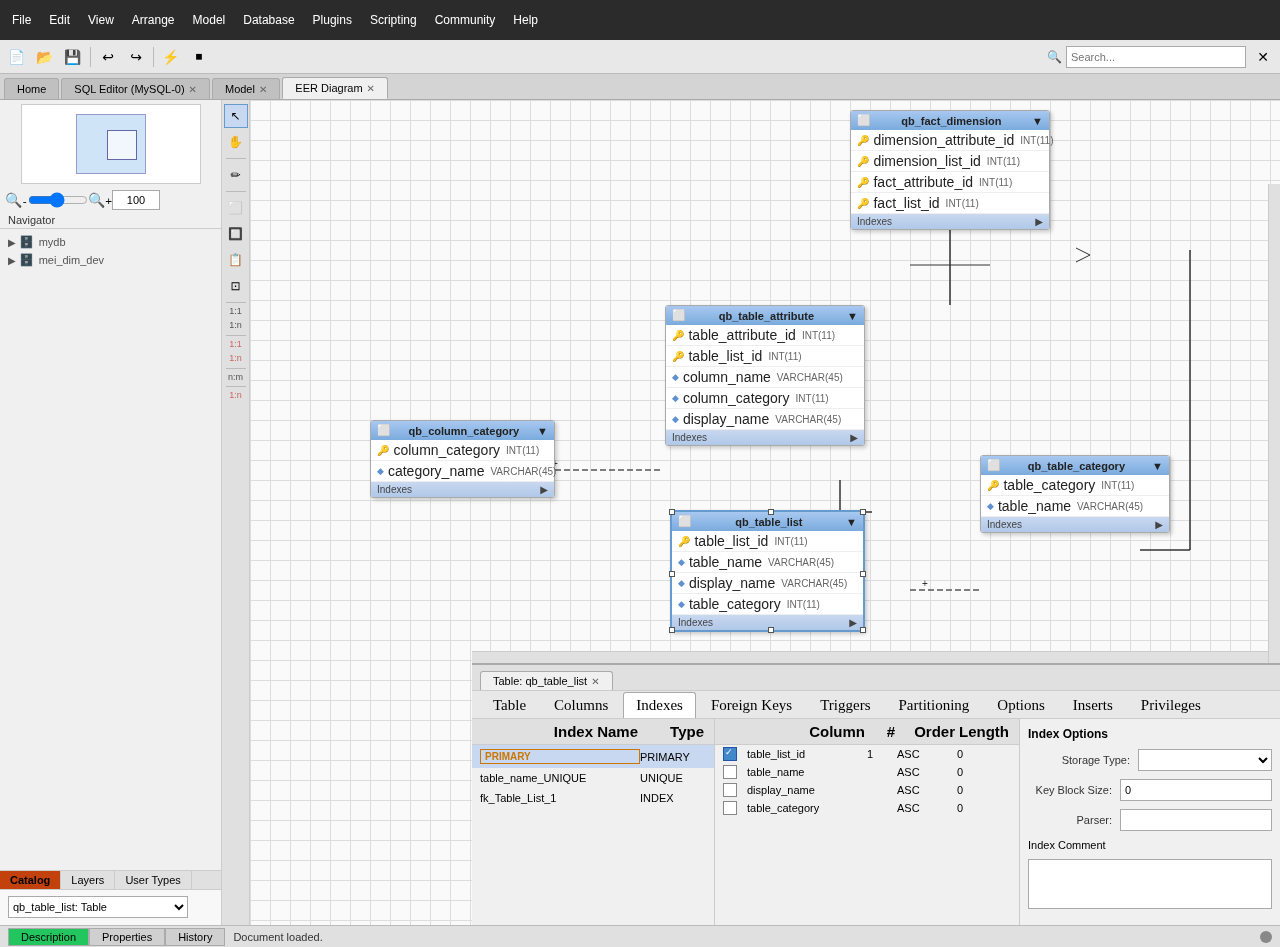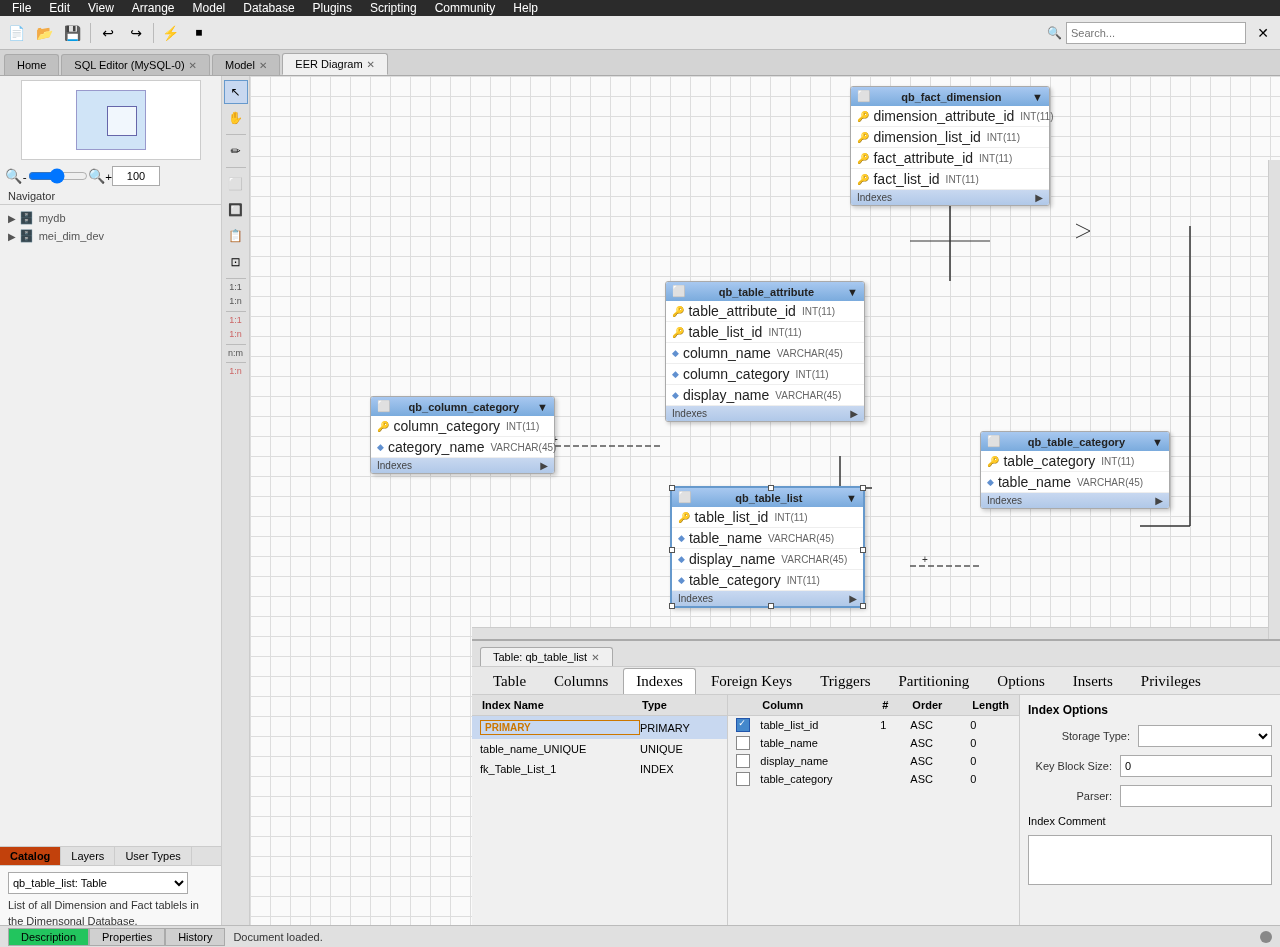--- a/index.html
+++ b/index.html
@@ -1,19 +1,19 @@
 <!DOCTYPE html>
 <html><head>
   <meta charset="utf-8">
   <style>
     * { box-sizing: border-box; margin: 0; padding: 0; }
     body { font-family: 'Segoe UI', Arial, sans-serif; font-size: 12px; background: #f0f0f0; overflow: hidden; width: 1280px; height: 947px; }
 
     
-    #menubar { background: #2b2b2b; color: #fff; display: flex; align-items: center; height: 16px; padding: 0 4px; gap: 2px; }
+    #menubar { background: #2b2b2b; color: #fff; display: flex; align-items: center; height: 40px; padding: 0 4px; gap: 2px; }
     .menu-item { padding: 2px 8px; cursor: pointer; font-size: 12px; color: #fff; }
 
     
     #toolbar { background: #e8e8e8; border-bottom: 1px solid #bbb; display: flex; align-items: center; height: 34px; padding: 2px 4px; gap: 2px; }
     .toolbar-btn { width: 26px; height: 26px; background: #e8e8e8; border: 1px solid transparent; cursor: pointer; display: flex; align-items: center; justify-content: center; font-size: 14px; }
     .toolbar-sep { width: 1px; height: 20px; background: #bbb; margin: 0 2px; }
     #search-area { margin-left: auto; display: flex; align-items: center; gap: 4px; }
     #search-input { width: 180px; height: 22px; border: 1px solid #aaa; padding: 0 4px; font-size: 11px; }
 
     
@@ -88,21 +88,21 @@
     #table-editor { padding: 0; display: flex; flex-direction: column; height: calc(300px - 26px); }
     #editor-tabs { display: flex; background: #e8e8e8; border-bottom: 1px solid #ccc; padding: 0 8px; height: 28px; align-items: flex-end; }
     .editor-tab { padding: 4px 12px; cursor: pointer; font-size: 15px; border: 1px solid transparent; border-bottom: none; margin-right: 2px; border-radius: 3px 3px 0 0; font-family: Liberation Serif, serif; }
     .editor-tab.active { background: #fff; border-color: #aaa; border-bottom-color: #fff; }
 
     #editor-content { display: flex; flex: 1; overflow: hidden; }
     #index-list { width: 360px; border-right: 1px solid #ccc; display: flex; flex-direction: column; }
     #index-columns { flex: 1; border-right: 1px solid #ccc; display: flex; flex-direction: column; }
     #index-options { width: 260px; display: flex; flex-direction: column; padding: 8px; }
 
-    .ec-header { background: #e0e0e0; padding: 4px 8px; font-size: 11px; font-weight: bold; border-bottom: 1px solid #ccc; display: grid; }
+    .ec-header { background: #e0e0e0; padding: 4px 8px; font-size: 15px; font-weight: bold; border-bottom: 1px solid #ccc; display: grid; text-align: right; }
     #index-list .ec-header { grid-template-columns: 160px 1fr; }
     #index-columns .ec-header { grid-template-columns: 120px 30px 60px 1fr; }
 
     .ec-header span { padding: 0 2px; }
     .ec-row { display: grid; padding: 4px 8px; font-size: 11px; align-items: center; cursor: pointer; }
     .ec-row.selected { background: #c8d8f0; }
     #index-list .ec-row { grid-template-columns: 160px 1fr; }
     #index-columns .ec-row { grid-template-columns: 24px 120px 30px 60px 1fr; }
 
     .idx-checkbox { width: 14px; height: 14px; }

